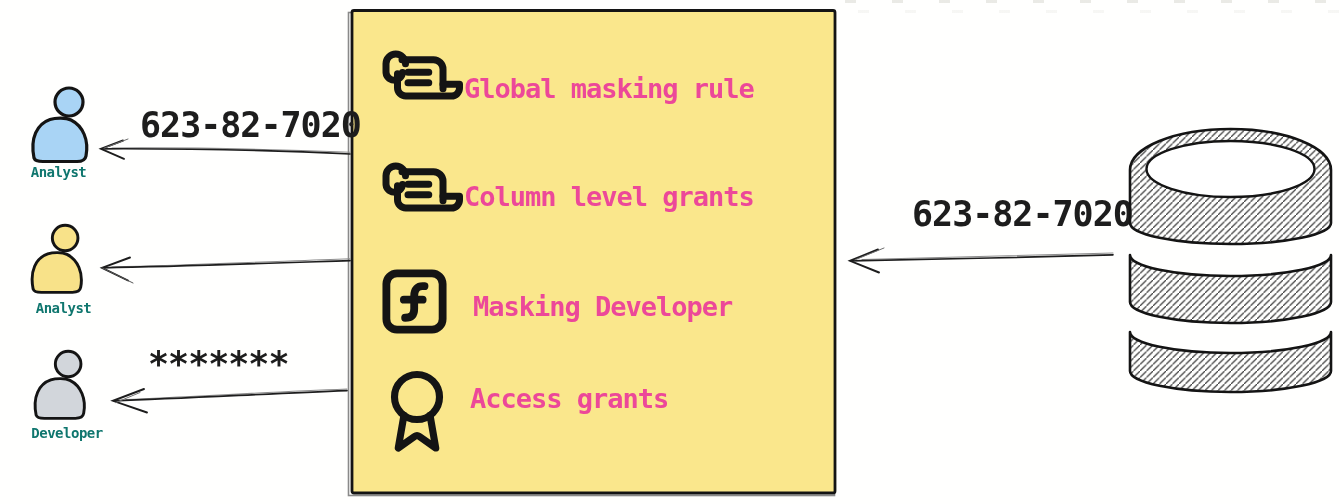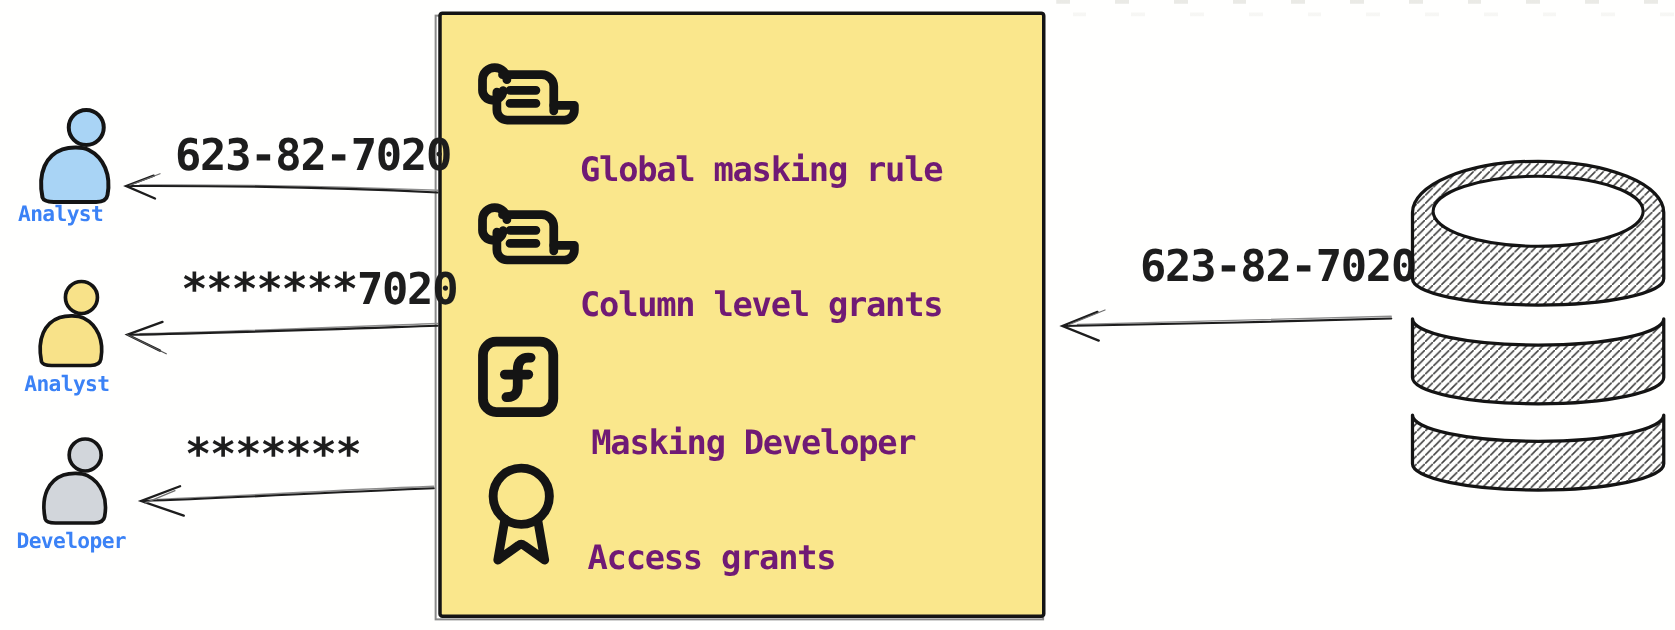--- a/index.html
+++ b/index.html
@@ -7,26 +7,26 @@
     position:relative;width:1340px;height:504px;background:#fffffe;overflow:hidden;
     font-family:"DejaVu Sans Mono","Liberation Mono",monospace;color:#1b1b1b;
   }
   .abs{position:absolute;}
   svg{display:block;overflow:visible;}
   .value-label{
     font-size:35px;font-weight:700;letter-spacing:-1px;text-align:center;
     line-height:30px;white-space:nowrap;color:#1d1d1d;
   }
   .persona-label{
-    font-size:17px;font-weight:700;text-align:center;line-height:22px;
-    white-space:nowrap;color:#3b82f6;letter-spacing:-0.5px;
+    font-size:14px;font-weight:700;text-align:center;line-height:22px;
+    white-space:nowrap;color:#0f766e;letter-spacing:-0.5px;margin-left:10px;
   }
   .box-item-label{
     font-size:27px;font-weight:700;letter-spacing:-1px;line-height:30px;
-    white-space:nowrap;color:#701a75;margin-top:48px;
+    white-space:nowrap;color:#ec4899;
   }
   .dots-row{
     background:repeating-linear-gradient(90deg,#d9d9d2 0 11px,transparent 11px 47px);
   }
 </style>
 </head>
 <body>
 
 <div id="canvas">
 
@@ -80,21 +80,20 @@
 
   <div class="abs" style="left:0;top:0;">
     <svg class="abs" style="left:24px;top:220px;" width="64" height="78" viewBox="0 0 70 78">
       <g stroke="#141414" stroke-width="3.2" stroke-linejoin="round" fill="#F8E289">
         <path d="M10 72 C 6 52 13 38 26 33.5 C 32 31.5 42 31.5 47 34 C 59 40 65 54 62 70 C 61.3 74 58 75.5 53 75.5 L 19 75.5 C 13.5 75.5 10.8 74.5 10 72 Z"></path>
         <circle cx="45" cy="16" r="14"></circle>
       </g>
     </svg>
     <div class="abs persona-label" style="left:5px;top:297px;width:97px;">Analyst</div>
   </div>
-  <div class="abs value-label" style="left:145px;top:217px;width:188px;">*******7020</div>
 
   <div class="abs" style="left:0;top:0;">
     <svg class="abs" style="left:27px;top:348px;" width="64" height="74" viewBox="0 0 70 78">
       <g stroke="#141414" stroke-width="3.2" stroke-linejoin="round" fill="#D2D6DB">
         <path d="M10 72 C 6 52 13 38 26 33.5 C 32 31.5 42 31.5 47 34 C 59 40 65 54 62 70 C 61.3 74 58 75.5 53 75.5 L 19 75.5 C 13.5 75.5 10.8 74.5 10 72 Z"></path>
         <circle cx="45" cy="16" r="14"></circle>
       </g>
     </svg>
     <div class="abs persona-label" style="left:2px;top:422px;width:110px;">Developer</div>
   </div>

